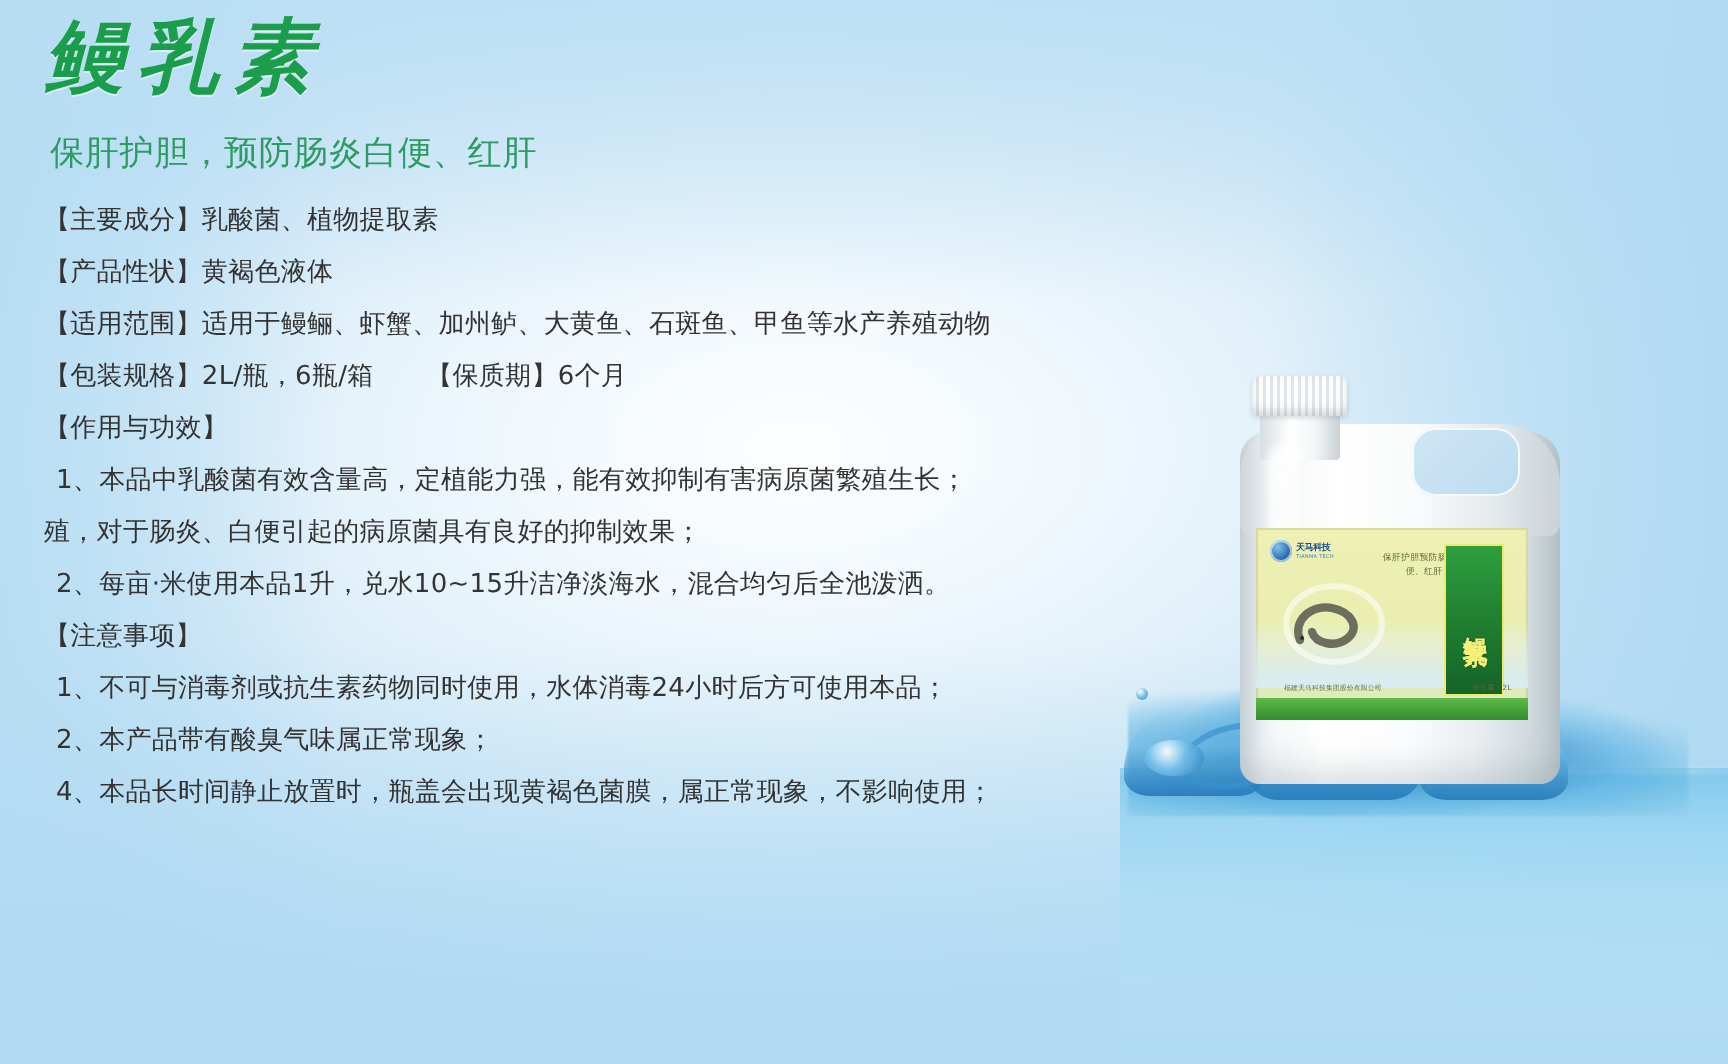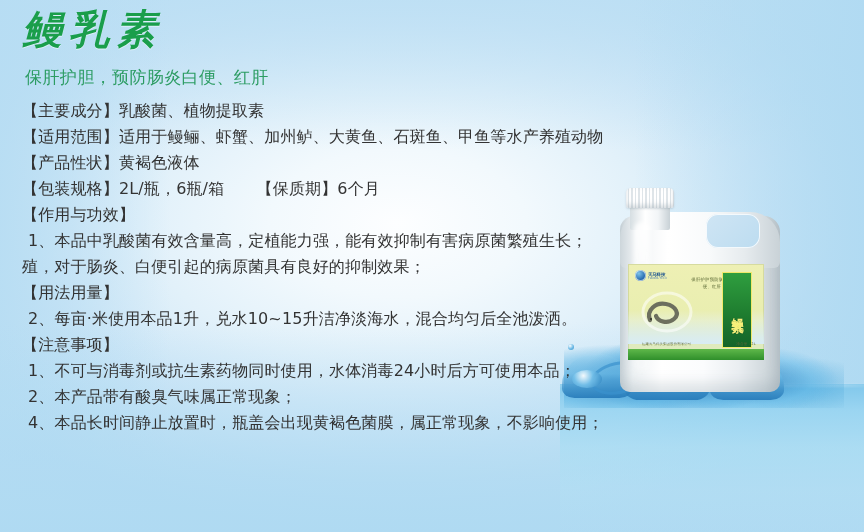--- a/index.html
+++ b/index.html
@@ -349,21 +349,21 @@
     color: #2c9c63;
     letter-spacing: 0.4px;
   }
   .body {
     position: absolute;
     left: 0;
     top: 98px;
     width: 620px;
   }
   .line {
-    font-size: 16px;
+    font-size: 13px;
     line-height: 26px;
     color: #333333;
     padding-left: 22px;
     letter-spacing: 0.15px;
     white-space: nowrap;
   }
   .line.indent1 {
     padding-left: 28px;
   }
   .line.indent2 {
@@ -438,27 +438,26 @@
       <div class="label-greenbar"></div>
     </div>
   </div>
 
   <div class="content">
     <div class="title">鳗乳素</div>
     <div class="subtitle">保肝护胆，预防肠炎白便、红肝</div>
 
     <div class="body" id="body-lines">
         <div class="line">【主要成分】乳酸菌、植物提取素</div>
+        <div class="line">【产品性状】黄褐色液体</div>
         <div class="line">【适用范围】适用于鳗鲡、虾蟹、加州鲈、大黄鱼、石斑鱼、甲鱼等水产养殖动物</div>
-        <div class="line">【产品性状】黄褐色液体</div>
         <div class="line">【包装规格】2L/瓶，6瓶/箱　　【保质期】6个月</div>
         <div class="line section">【作用与功效】</div>
         <div class="line indent1">1、本品中乳酸菌有效含量高，定植能力强，能有效抑制有害病原菌繁殖生长；</div>
         <div class="line indent2">殖，对于肠炎、白便引起的病原菌具有良好的抑制效果；</div>
-        <div class="line section">【用法用量】</div>
         <div class="line indent1">2、每亩·米使用本品1升，兑水10~15升洁净淡海水，混合均匀后全池泼洒。</div>
         <div class="line section">【注意事项】</div>
         <div class="line indent1">1、不可与消毒剂或抗生素药物同时使用，水体消毒24小时后方可使用本品；</div>
         <div class="line indent1">2、本产品带有酸臭气味属正常现象；</div>
         <div class="line indent1">4、本品长时间静止放置时，瓶盖会出现黄褐色菌膜，属正常现象，不影响使用；</div>
       </div>
   </div>
 
 </div>
 

